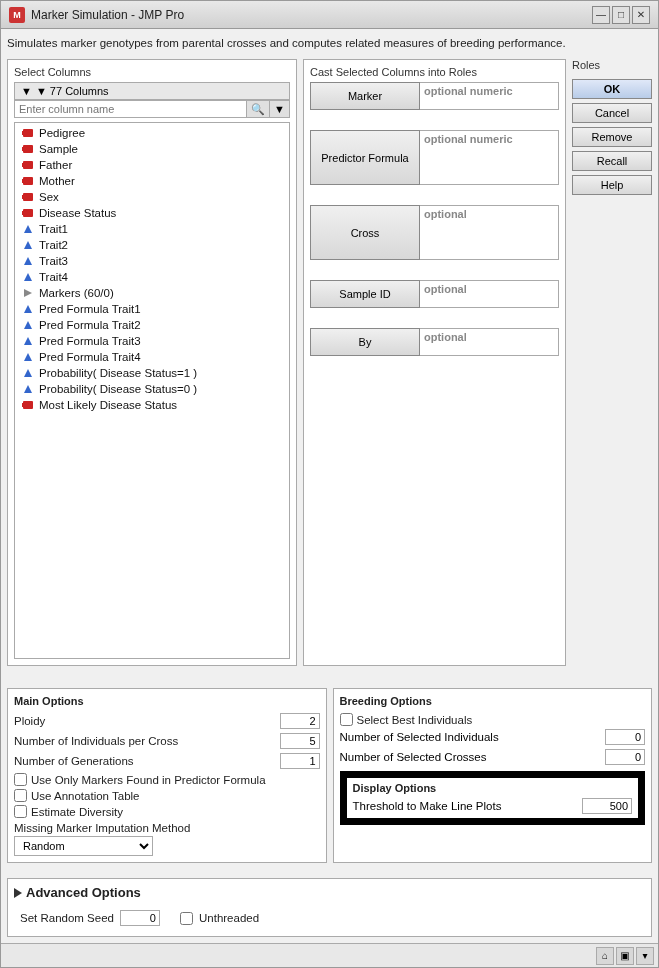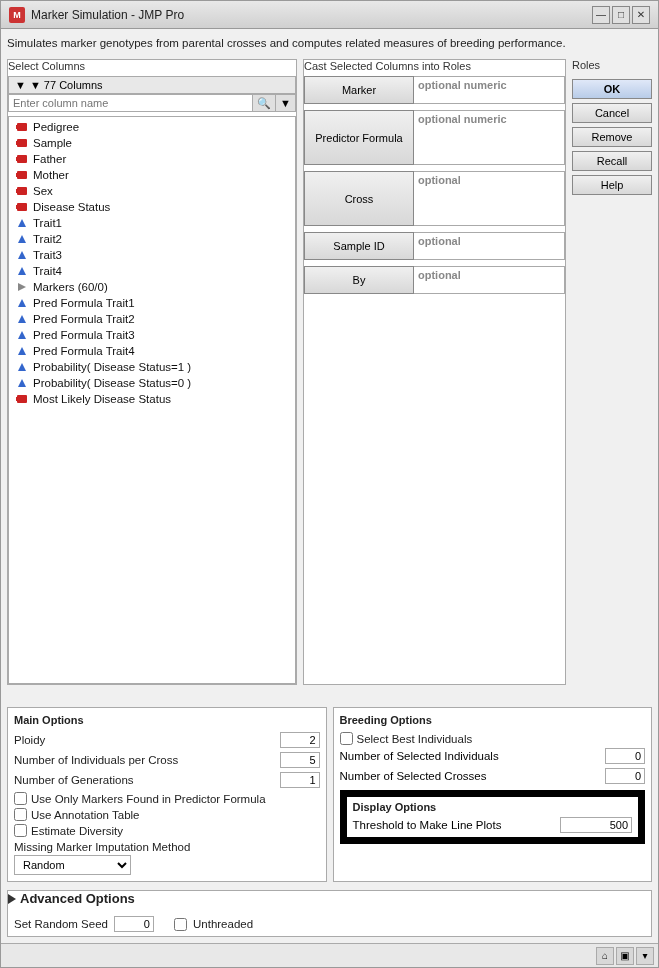--- a/index.html
+++ b/index.html
@@ -84,21 +84,21 @@
     }
     .panels-row {
       display: flex;
       gap: 6px;
       flex: 1;
       min-height: 0;
     }
     .panel-box {
       border: 1px solid #aaa;
       background: white;
-      padding: 0;
+      padding: 6px;
     }
     .panel-label {
       font-size: 11px;
       color: #333;
       margin-bottom: 4px;
       font-weight: normal;
     }
 
     
     .select-columns {
@@ -169,21 +169,21 @@
     
     .cast-columns {
       flex: 1;
       display: flex;
       flex-direction: column;
       min-width: 250px;
     }
     .role-rows {
       display: flex;
       flex-direction: column;
-      gap: 6px;
+      gap: 20px;
     }
     .role-row {
       display: flex;
       align-items: stretch;
       gap: 0;
     }
     .role-btn {
       min-width: 110px;
       padding: 3px 6px;
       border: 1px solid #888;
@@ -279,21 +279,21 @@
     .checkbox-row input[type=checkbox] {
       width: 13px;
       height: 13px;
       cursor: pointer;
     }
     .select-row {
       margin-top: 4px;
     }
     .select-label { font-size: 11.5px; color: #222; margin-bottom: 2px; }
     .dropdown-select {
-      width: 117px;
+      width: 139px;
       padding: 2px 4px;
       border: 1px solid #aaa;
       background: white;
       font-size: 11px;
       cursor: pointer;
     }
 
     
     .breeding-options {
       border: 1px solid #aaa;
@@ -304,21 +304,21 @@
       display: flex;
       align-items: center;
       justify-content: space-between;
       margin-bottom: 4px;
       font-size: 11.5px;
     }
 
     
     .advanced-options {
       border: 1px solid #aaa;
-      margin-top: 4px;
+      margin-top: 11px;
       flex-shrink: 0;
     }
     .advanced-header {
       display: flex;
       align-items: center;
       gap: 4px;
       margin-bottom: 6px;
       cursor: pointer;
     }
     .adv-triangle {
@@ -667,21 +667,21 @@
           <input type="text" class="num-input" value="0" style="">
         </div>
         <div class="breeding-row">
           <span>Number of Selected Crosses</span>
           <input type="text" class="num-input" value="0" style="">
         </div>
         <div class="display-opts">
           <div class="display-opts-title">Display Options</div>
           <div class="display-row">
             <span>Threshold to Make Line Plots</span>
-            <input type="text" class="num-input" value="500" style="width: 72px;">
+            <input type="text" class="num-input" value="500" style="width: 50px;">
           </div>
         </div>
       </div>
     </div>
 
     <div class="advanced-options panel-box">
       <div class="advanced-header">
         <div class="adv-triangle"></div>
         <span class="adv-title">Advanced Options</span>
       </div>

